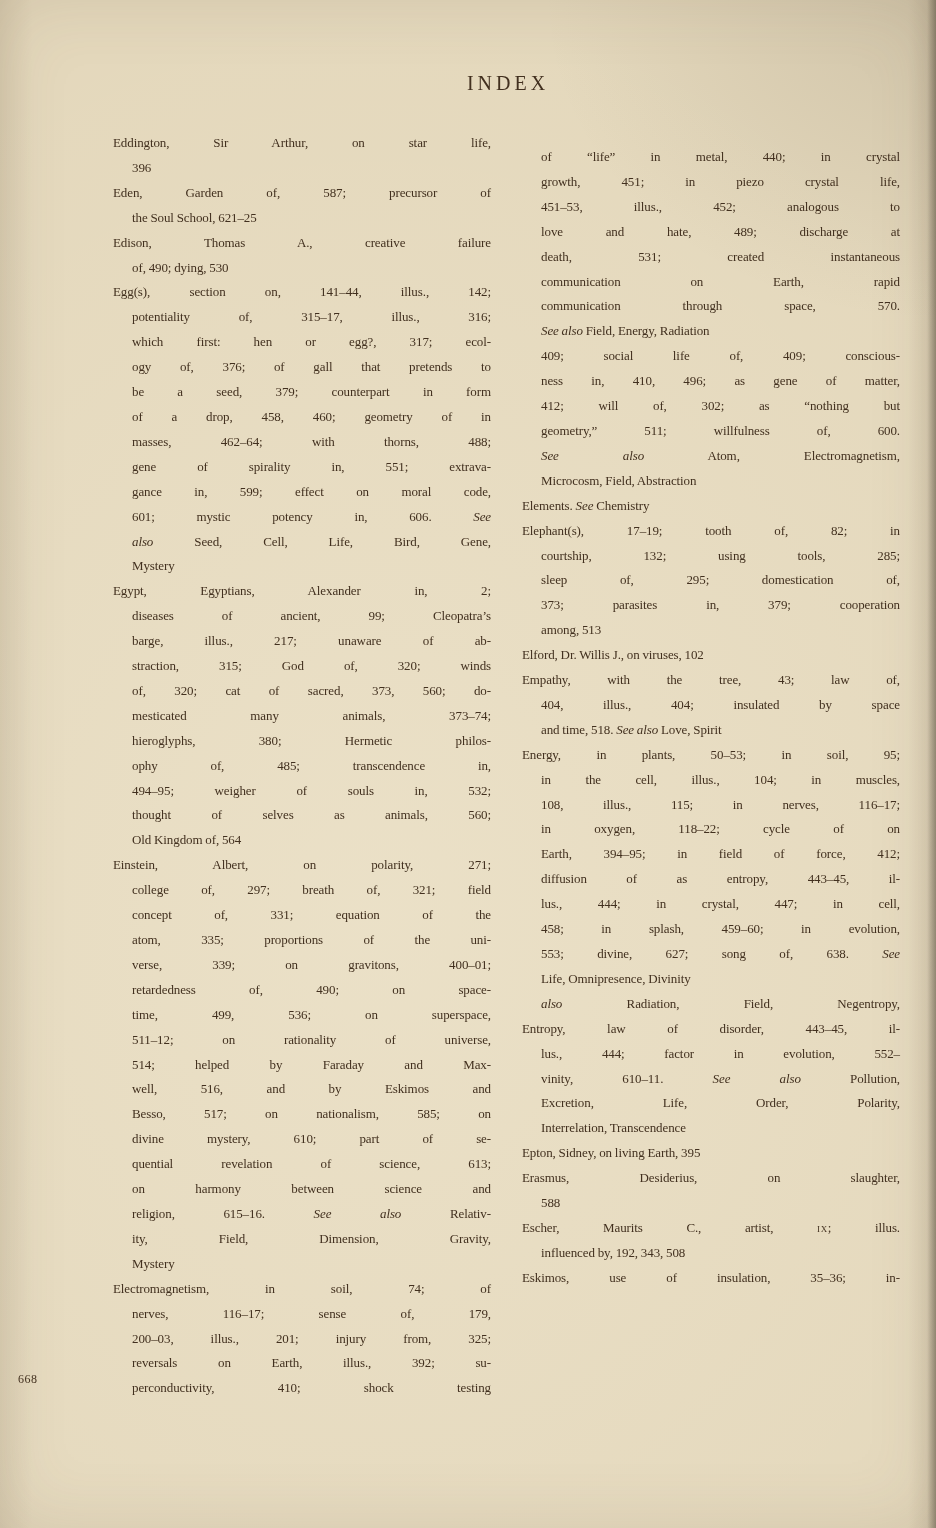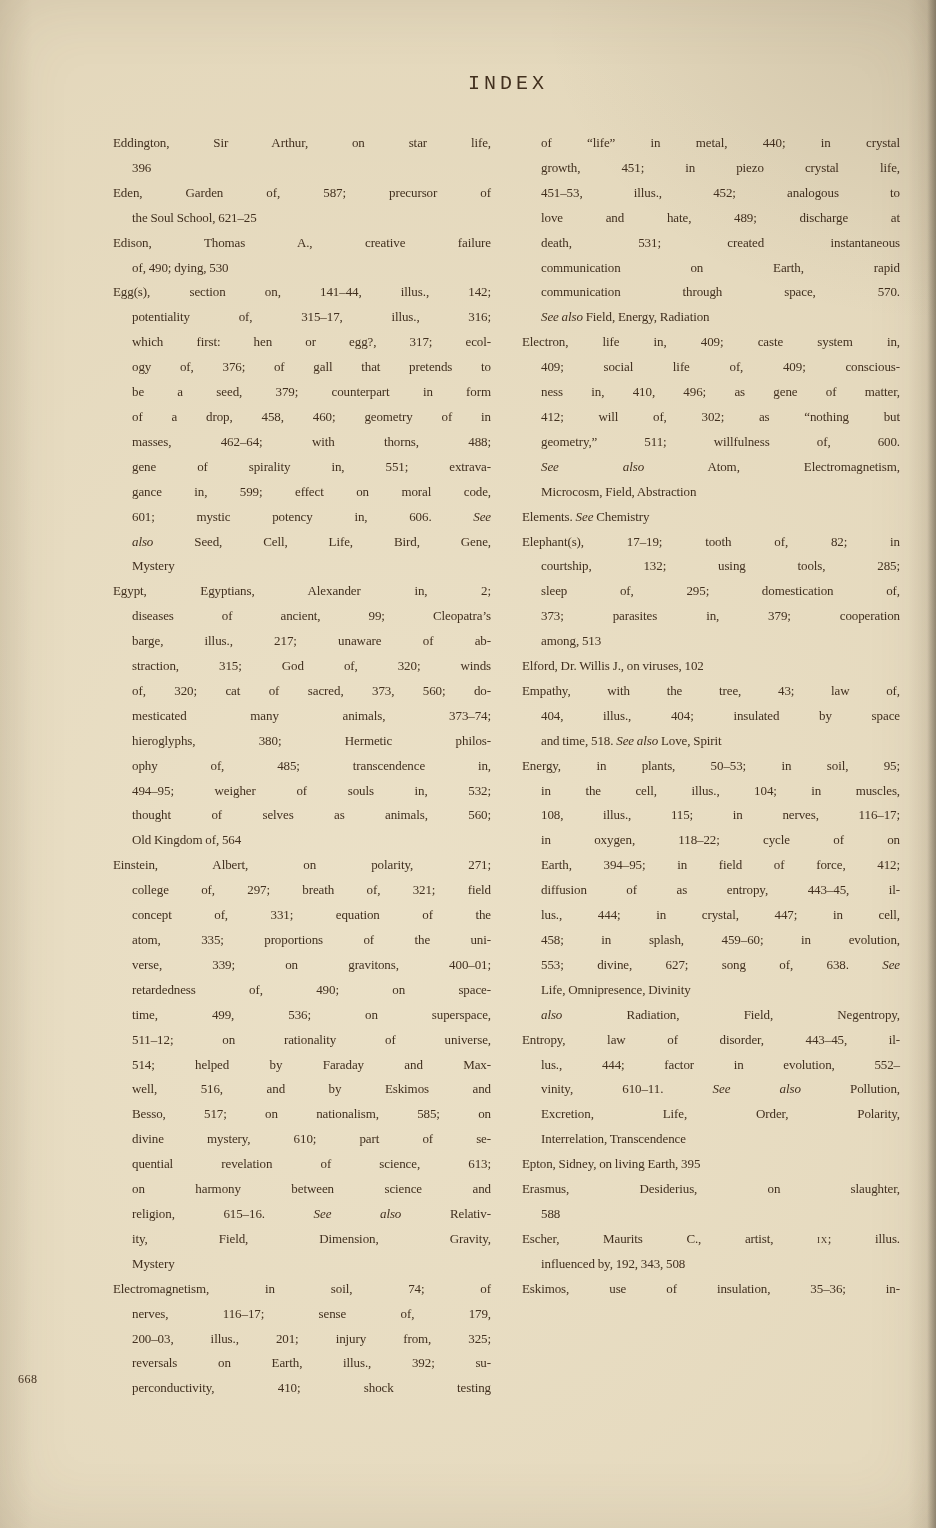--- a/index.html
+++ b/index.html
@@ -23,29 +23,29 @@
     background:linear-gradient(to right, rgba(0,0,0,0), rgba(75,66,52,0.45));
     pointer-events:none;
   }
   .page::before{
     content:"";position:absolute;inset:0;
     box-shadow:inset 0 0 70px rgba(96,80,56,0.14);
     pointer-events:none;
   }
   .title{
     position:absolute;top:72px;left:115px;width:786px;
-    text-align:center;font-size:20px;letter-spacing:4px;font-weight:400;font-family:Liberation Mono, monospace;
+    text-align:center;font-size:20px;letter-spacing:4px;font-weight:400;
   }
   .col{
     position:absolute;top:131px;width:378px;
     font-size:13px;line-height:24.9px;
     letter-spacing:-0.1px;word-spacing:-0.3px;
   }
   .col-left{left:113px;}
-  .col-right{left:522px;}
+  .col-right{left:522px;margin-top:14px;}
   .entry{margin:0;padding:0;}
   .line{
     text-align:justify;
     text-align-last:justify;
     white-space:normal;
   }
   .line.indent{padding-left:19px;}
   .line.endline{text-align-last:left;}
   .italic{font-style:italic;}
   .smallcaps{font-variant:small-caps;letter-spacing:0.6px;}
@@ -132,21 +132,20 @@
         <div class="line indent">of “life” in metal, 440; in crystal</div>
         <div class="line indent">growth, 451; in piezo crystal life,</div>
         <div class="line indent">451–53, illus., 452; analogous to</div>
         <div class="line indent">love and hate, 489; discharge at</div>
         <div class="line indent">death, 531; created instantaneous</div>
         <div class="line indent">communication on Earth, rapid</div>
         <div class="line indent">communication through space, 570.</div>
         <div class="line indent endline"><span class="italic">See also</span> Field, Energy, Radiation</div>
       </div>
       <div class="entry">
-        <div class="line">Electron, life in, 409; caste system in,</div>
         <div class="line indent">409; social life of, 409; conscious-</div>
         <div class="line indent">ness in, 410, 496; as gene of matter,</div>
         <div class="line indent">412; will of, 302; as “nothing but</div>
         <div class="line indent">geometry,” 511; willfulness of, 600.</div>
         <div class="line indent"><span class="italic">See also</span> Atom, Electromagnetism,</div>
         <div class="line indent endline">Microcosm, Field, Abstraction</div>
       </div>
       <div class="entry">
         <div class="line endline">Elements. <span class="italic">See</span> Chemistry</div>
       </div>

